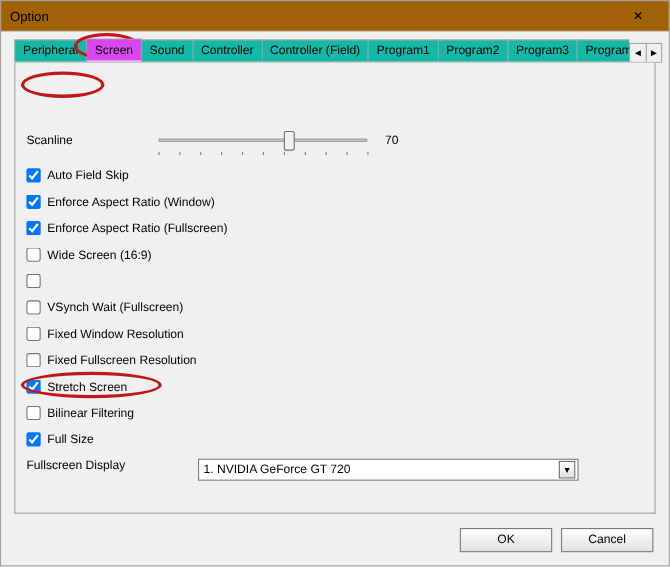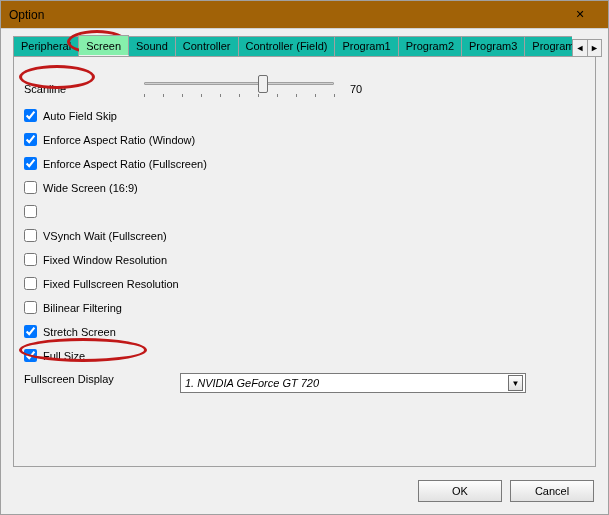--- a/index.html
+++ b/index.html
@@ -6,43 +6,43 @@
 body { margin: 0; background: #f0f0f0; }
 .window { width: 609px; height: 515px; background: #f0f0f0; border: 1px solid #a0a0a0; position: relative; }
 .titlebar { height: 28px; background: #a16207; border-bottom: 1px solid #d0d0d0; display: flex; align-items: center; padding: 0 8px; }
 .titlebar .title { flex: 1; font-size: 12px; }
 .close-btn { width: 40px; height: 22px; display: flex; align-items: center; justify-content: center; cursor: default; font-size: 14px; }
 
 .tabbar { display: flex; align-items: flex-end; padding: 6px 6px 0 12px; position: relative; }
 .tabs-wrap { display: flex; flex: 1; overflow: hidden; border-bottom: 1px solid #a0a0a0; }
 .tab { border: 1px solid #a0a0a0; border-bottom: none; padding: 3px 7px; margin-right: 0; background: #14b8a6; cursor: default; white-space: nowrap; position: relative; top: 1px; }
 .tab + .tab { border-left: none; }
-.tab.active { background: #86efac; top: 0; padding-top: 4px; border-bottom: 1px solid #f0f0f0; z-index: 2; }
+.tab.active { background: #d946ef; top: 0; padding-top: 4px; border-bottom: 1px solid #f0f0f0; z-index: 2; }
 .tab-scroll { display: flex; border: 1px solid #a0a0a0; }
 .tab-scroll .arr { width: 14px; height: 16px; display: flex; align-items: center; justify-content: center; background: #f0f0f0; font-size: 9px; cursor: default; }
 .tab-scroll .arr + .arr { border-left: 1px solid #a0a0a0; }
 
 .panel { margin: 0 12px 0 12px; border: 1px solid #a0a0a0; border-top: none; padding: 16px 10px 10px 10px; height: 410px; position: relative; background: #f0f0f0; }
 
-.row { display: flex; align-items: flex-end; margin-bottom: 10px; }
+.row { display: flex; align-items: center; margin-bottom: 10px; margin-top: 44px; }
 .row.slider-row { margin-bottom: 14px; }
 .label { width: 120px; }
 .slider { flex: 0 0 190px; height: 22px; position: relative; margin-right: 16px; }
 .track { position: absolute; top: 9px; left: 0; right: 0; height: 3px; background: #d0d0d0; border: 1px solid #a0a0a0; border-radius: 1px; }
 .thumb { position: absolute; top: 2px; width: 10px; height: 18px; background: #f0f0f0; border: 1px solid #707070; border-radius: 2px; }
 .ticks { position: absolute; bottom: -2px; left: 0; right: 0; height: 4px; }
 .ticks span { position: absolute; bottom: 0; width: 1px; height: 3px; background: #808080; }
 .val { width: 40px; }
 
 .chk { display: flex; align-items: center; margin: 0 0 11px 0; }
 .chk input { margin: 0 6px 0 0; width: 13px; height: 13px; }
 
 .field { display: flex; margin-top: 4px; }
 .field .flabel { width: 156px; }
-.dropdown { width: 346px; height: 20px; border: 1px solid #7a7a7a; background: #fff; display: flex; align-items: center; padding: 0 2px 0 4px; cursor: default; justify-content: space-between; font-style: italic; }
+.dropdown { width: 346px; height: 20px; border: 1px solid #7a7a7a; background: #fff; display: flex; align-items: center; padding: 0 2px 0 4px; cursor: default; justify-content: space-between; }
 .dropdown .dbtn { width: 15px; height: 16px; border: 1px solid #707070; background: linear-gradient(#fefefe,#e0e0e0); display: flex; align-items: center; justify-content: center; font-size: 8px; }
 
 .buttons { position: absolute; bottom: 12px; right: 14px; display: flex; gap: 8px; }
 .btn { width: 84px; height: 22px; border: 1px solid #7a7a7a; background: linear-gradient(#fdfdfd,#e2e2e2); display: flex; align-items: center; justify-content: center; cursor: default; }
 
 .circ { position: absolute; border: 3px solid #c01818; border-radius: 50%; pointer-events: none; }
 .circ.c1 { left: 66px; top: 29px; width: 60px; height: 24px; }
 .circ.c2 { left: 18px; top: 64px; width: 76px; height: 24px; }
 .circ.c3 { left: 18px; top: 337px; width: 128px; height: 24px; }
 </style>
@@ -125,26 +125,26 @@
       </label>
     <label class="chk">
         <input type="checkbox" style="">
         <span>Fixed Window Resolution</span>
       </label>
     <label class="chk">
         <input type="checkbox" style="">
         <span>Fixed Fullscreen Resolution</span>
       </label>
     <label class="chk">
+        <input type="checkbox" checked="" style="">
+        <span>Stretch Screen</span>
+      </label>
+    <label class="chk">
         <input type="checkbox" style="">
         <span>Bilinear Filtering</span>
-      </label>
-    <label class="chk">
-        <input type="checkbox" checked="" style="">
-        <span>Stretch Screen</span>
       </label>
     <label class="chk">
         <input type="checkbox" checked="" style="">
         <span>Full Size</span>
       </label>
 
     <div class="field">
       <span class="flabel">Fullscreen Display</span>
       <div class="dropdown">
         <span>1. NVIDIA GeForce GT 720</span>

